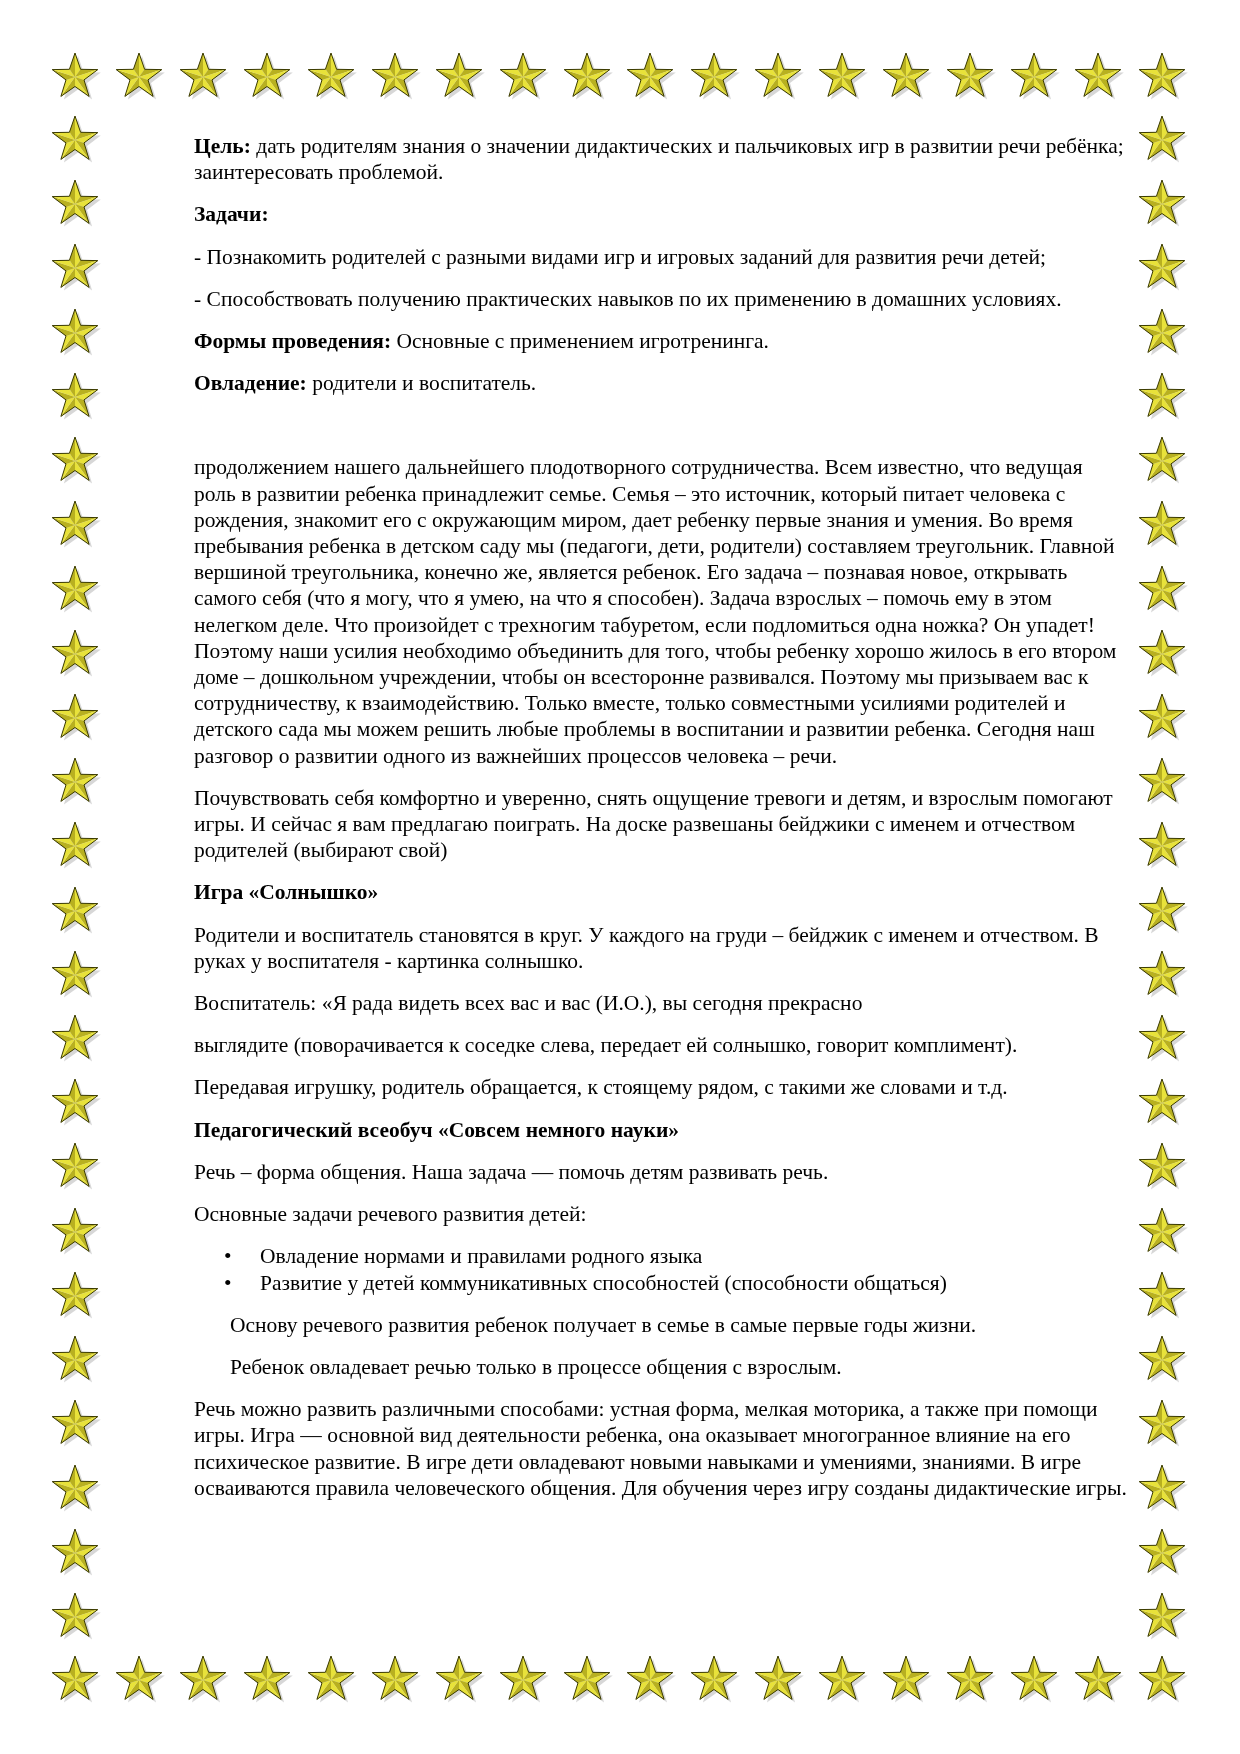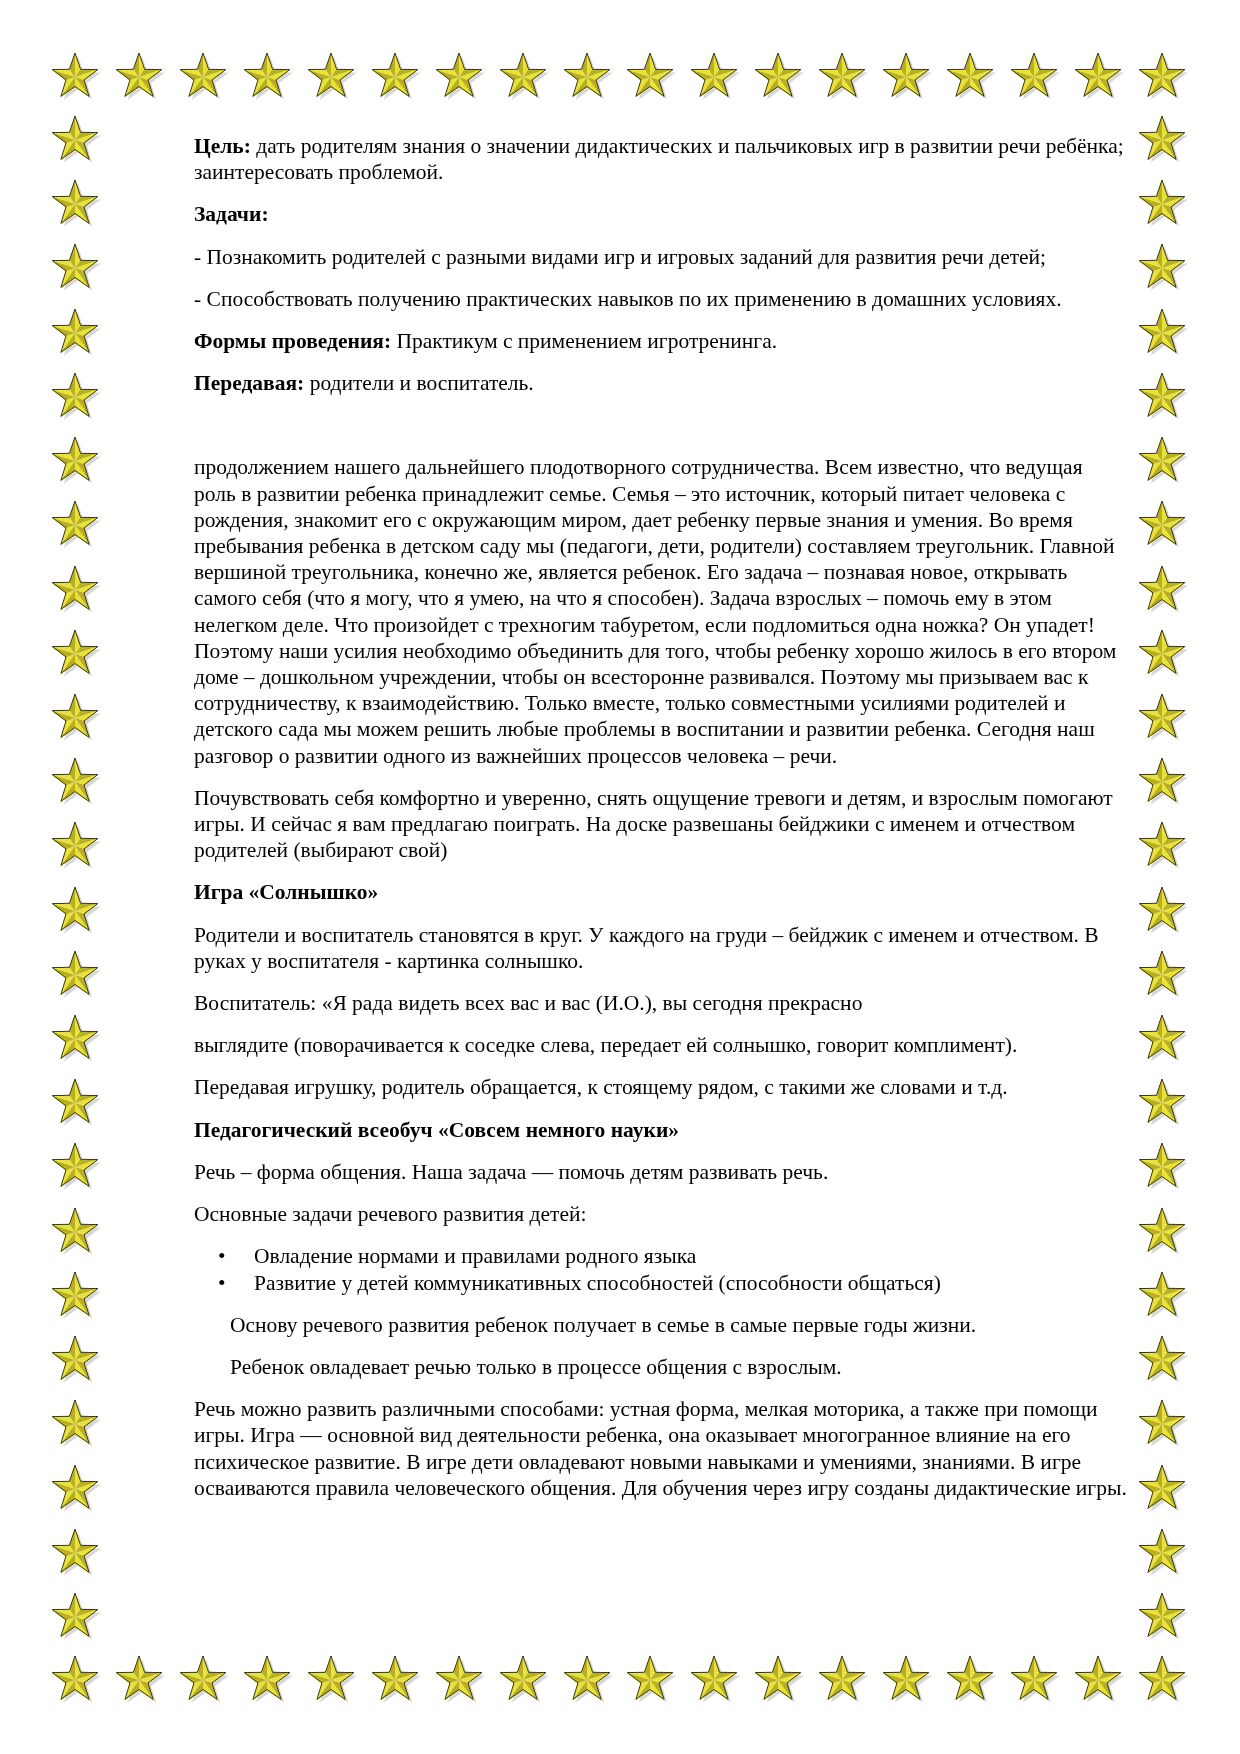--- a/index.html
+++ b/index.html
@@ -8,21 +8,21 @@
   .star { position: absolute; width: 52px; height: 52px; }
   .content {
     position: absolute; left: 178px; top: 117px; width: 965px;
     font-family: "Liberation Serif", serif; font-size: 21.5px; line-height: 26.2px; color: #000;
   }
   .content p { margin: 16px; }
   .b { font-weight: bold; }
   .u { text-decoration: underline; }
   .indent { text-indent: 80px; }
   .blank { height: 26px; }
-  ul.bullets { margin: 4px; padding-left: 0; list-style: none; }
+  ul.bullets { margin: 10px; padding-left: 0; list-style: none; }
   ul.bullets li { position: relative; padding-left: 72px; }
   ul.bullets li::before { content: "\2022"; position: absolute; left: 36px; top: 0; }
   .sub-indent { padding-left: 36px; }
 </style>
 </head>
 <body>
 
 <div class="star-border" id="border">
     <div class="star" style="left: 49px; top: 51px;"><svg width="52" height="52" viewBox="0 0 52 52">
         <polygon points="26.0,2.0 31.6,18.3 48.8,18.6 35.0,28.9 40.1,45.4 26.0,35.5 11.9,45.4 17.0,28.9 3.2,18.6 20.4,18.3" fill="#bdbdbd" transform="translate(3,3)" opacity="0.6"></polygon>
@@ -1200,22 +1200,22 @@
         <polygon points="26,26 20.4,18.3 26.0,2.0" fill="#b8b020"></polygon>
         <polygon points="26.0,2.0 31.6,18.3 48.8,18.6 35.0,28.9 40.1,45.4 26.0,35.5 11.9,45.4 17.0,28.9 3.2,18.6 20.4,18.3" fill="none" stroke="#3a3a00" stroke-width="1"></polygon>
       </svg></div>
   </div>
 
 <div class="content">
   <p><span class="b">Цель:</span><span> дать родителям знания о значении дидактических и пальчиковых игр в развитии речи ребёнка; заинтересовать проблемой.</span></p>
   <p class="b">Задачи:</p>
   <p>- Познакомить родителей с разными видами игр и игровых заданий для развития речи детей;</p>
   <p>- Способствовать получению практических навыков по их применению в домашних условиях.</p>
-  <p><span class="b">Формы проведения:</span><span> Практикум с применением игротренинга.</span></p>
-  <p><span class="b">Передавая:</span><span> родители и воспитатель.</span></p>
+  <p><span class="b">Формы проведения:</span><span> Основные с применением игротренинга.</span></p>
+  <p><span class="b">Овладение:</span><span> родители и воспитатель.</span></p>
   <div class="blank"></div>
   <p>продолжением нашего дальнейшего плодотворного сотрудничества. Всем известно, что ведущая роль в развитии ребенка принадлежит семье. Семья – это источник, который питает человека с рождения, знакомит его с окружающим миром, дает ребенку первые знания и умения. Во время пребывания ребенка в детском саду мы (педагоги, дети, родители) составляем треугольник. Главной вершиной треугольника, конечно же, является ребенок. Его задача – познавая новое, открывать самого себя (что я могу, что я умею, на что я способен). Задача взрослых – помочь ему в этом нелегком деле. Что произойдет с трехногим табуретом, если подломиться одна ножка? Он упадет! Поэтому наши усилия необходимо объединить для того, чтобы ребенку хорошо жилось в его втором доме – дошкольном учреждении, чтобы он всесторонне развивался. Поэтому мы призываем вас к сотрудничеству, к взаимодействию. Только вместе, только совместными усилиями родителей и детского сада мы можем решить любые проблемы в воспитании и развитии ребенка. Сегодня наш разговор  о развитии одного из важнейших процессов человека – речи.</p>
   <p>Почувствовать себя комфортно и уверенно, снять ощущение тревоги и детям, и взрослым помогают игры. И сейчас я вам предлагаю поиграть. На доске развешаны бейджики с именем и отчеством родителей (выбирают свой)</p>
   <p class="b">Игра «Солнышко»</p>
   <p>Родители и воспитатель становятся в круг. У каждого на груди – бейджик с именем и отчеством. В руках у воспитателя - картинка солнышко.</p>
   <p>Воспитатель: «Я рада видеть всех вас и вас (И.О.), вы сегодня прекрасно</p>
   <p>выглядите (поворачивается к соседке слева, передает ей солнышко, говорит комплимент).</p>
   <p>Передавая игрушку, родитель обращается, к стоящему рядом, с такими же словами и т.д.</p>
   <p class="b">Педагогический всеобуч «Совсем немного науки»</p>
   <p>Речь – форма общения. Наша задача — помочь детям развивать речь.</p>

